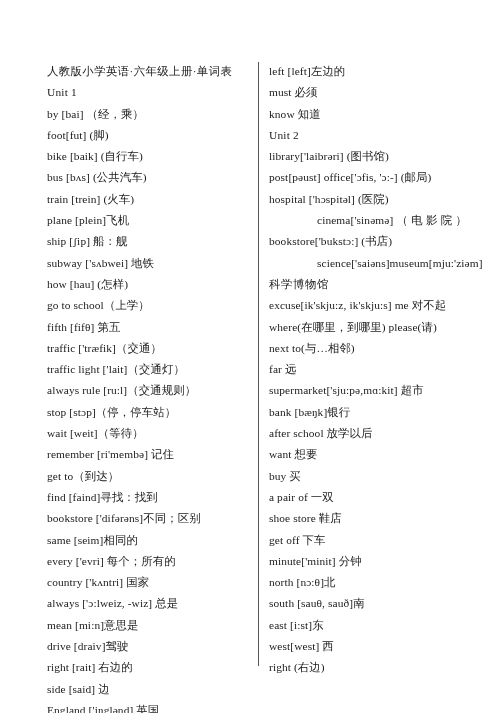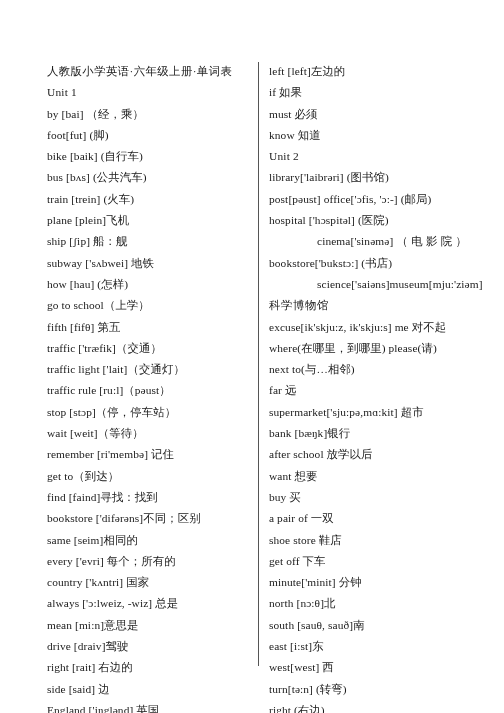--- a/index.html
+++ b/index.html
@@ -98,40 +98,39 @@
         <div class="line">bus [bʌs] (公共汽车)</div>
         <div class="line">train [trein] (火车)</div>
         <div class="line">plane [plein]飞机</div>
         <div class="line">ship [ʃip]   船：舰</div>
         <div class="line">subway ['sʌbwei]   地铁</div>
         <div class="line">how [hau] (怎样)</div>
         <div class="line">go to school（上学）</div>
         <div class="line">fifth [fifθ]   第五</div>
         <div class="line">traffic ['træfik]（交通）</div>
         <div class="line">traffic light ['lait]（交通灯）</div>
-        <div class="line">traffic rule [ru:l]（pəust）</div>
+        <div class="line">always rule [ru:l]（交通规则）</div>
         <div class="line">stop [stɔp]（停，停车站）</div>
         <div class="line">wait [weit]（等待）</div>
         <div class="line">remember [ri'membə]   记住</div>
         <div class="line">get to（到达）</div>
         <div class="line">find [faind]寻找：找到</div>
         <div class="line">bookstore ['difərəns]不同；区别</div>
         <div class="line">same [seim]相同的</div>
         <div class="line">every ['evri]   每个；所有的</div>
         <div class="line">country ['kʌntri]   国家</div>
         <div class="line">always ['ɔ:lweiz, -wiz] 总是</div>
         <div class="line">mean [mi:n]意思是</div>
         <div class="line">drive [draiv]驾驶</div>
         <div class="line">right [rait]   右边的</div>
         <div class="line">side [said]    边</div>
         <div class="line">England ['iŋglənd]   英国</div>
       </div>
     <div class="col col-right" id="col-right">
         <div class="line">left [left]左边的</div>
-        <div class="line">if  如果</div>
         <div class="line">must  必须</div>
         <div class="line">know  知道</div>
         <div class="line unit">Unit 2</div>
         <div class="line">library['laibrəri] (图书馆)</div>
         <div class="line">post[pəust] office['ɔfis, 'ɔ:-] (邮局)</div>
         <div class="line">hospital ['hɔspitəl] (医院)</div>
         <div class="line justify">
           <span>cinema['sinəmə]</span>
           <span>（</span>
           <span>电</span>
@@ -157,18 +156,17 @@
         <div class="line">want  想要</div>
         <div class="line">buy  买</div>
         <div class="line">a pair of  一双</div>
         <div class="line">shoe store  鞋店</div>
         <div class="line">get off  下车</div>
         <div class="line">minute['minit]    分钟</div>
         <div class="line">north [nɔ:θ]北</div>
         <div class="line">south [sauθ, sauð]南</div>
         <div class="line">east [i:st]东</div>
         <div class="line">west[west]  西</div>
-        <div class="line">turn[tə:n] (转弯)</div>
         <div class="line">right (右边)</div>
       </div>
   </div>
 
 </div>
 
 </body></html>

